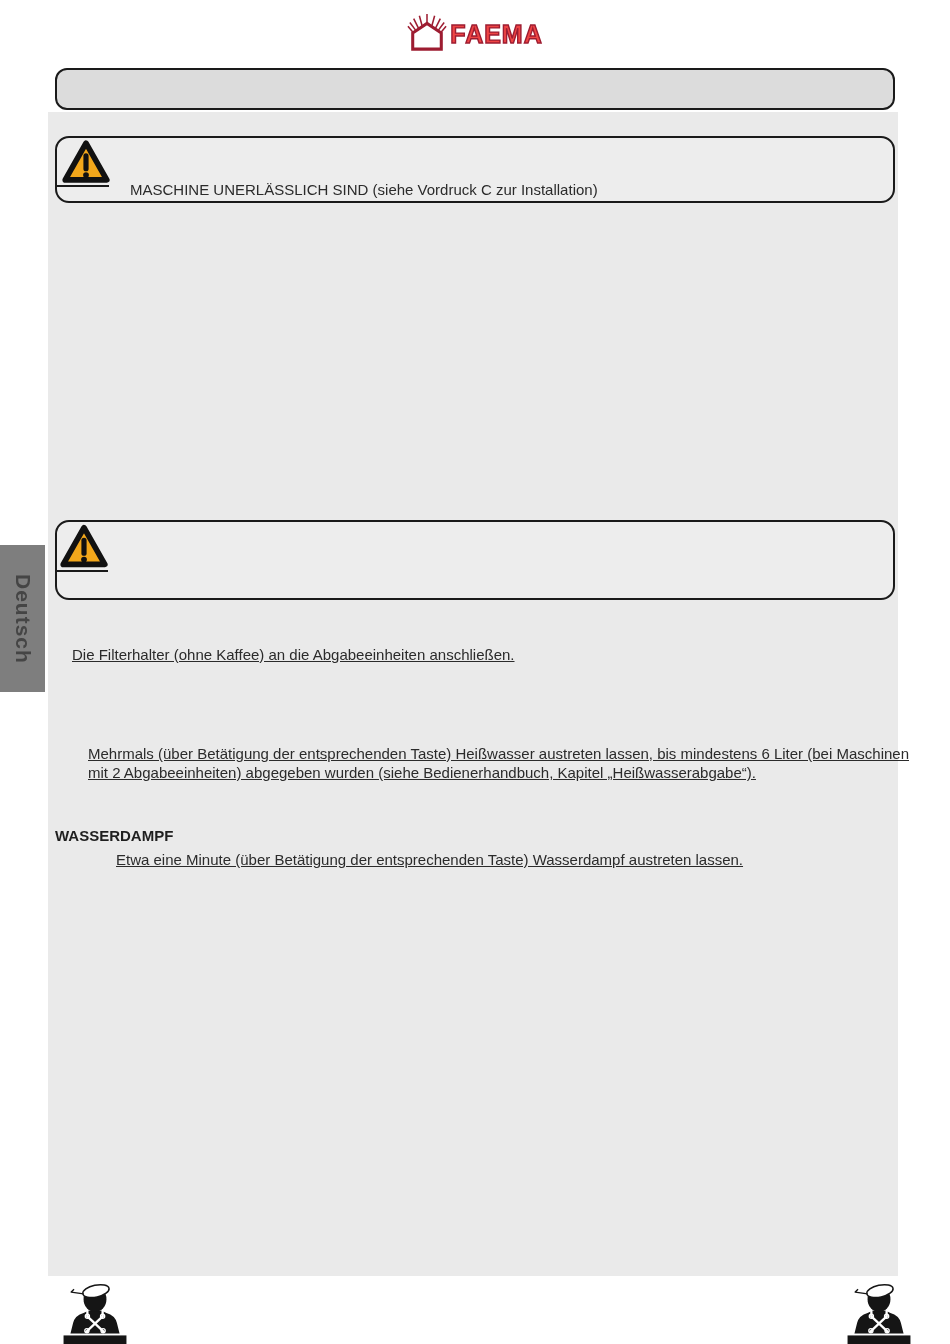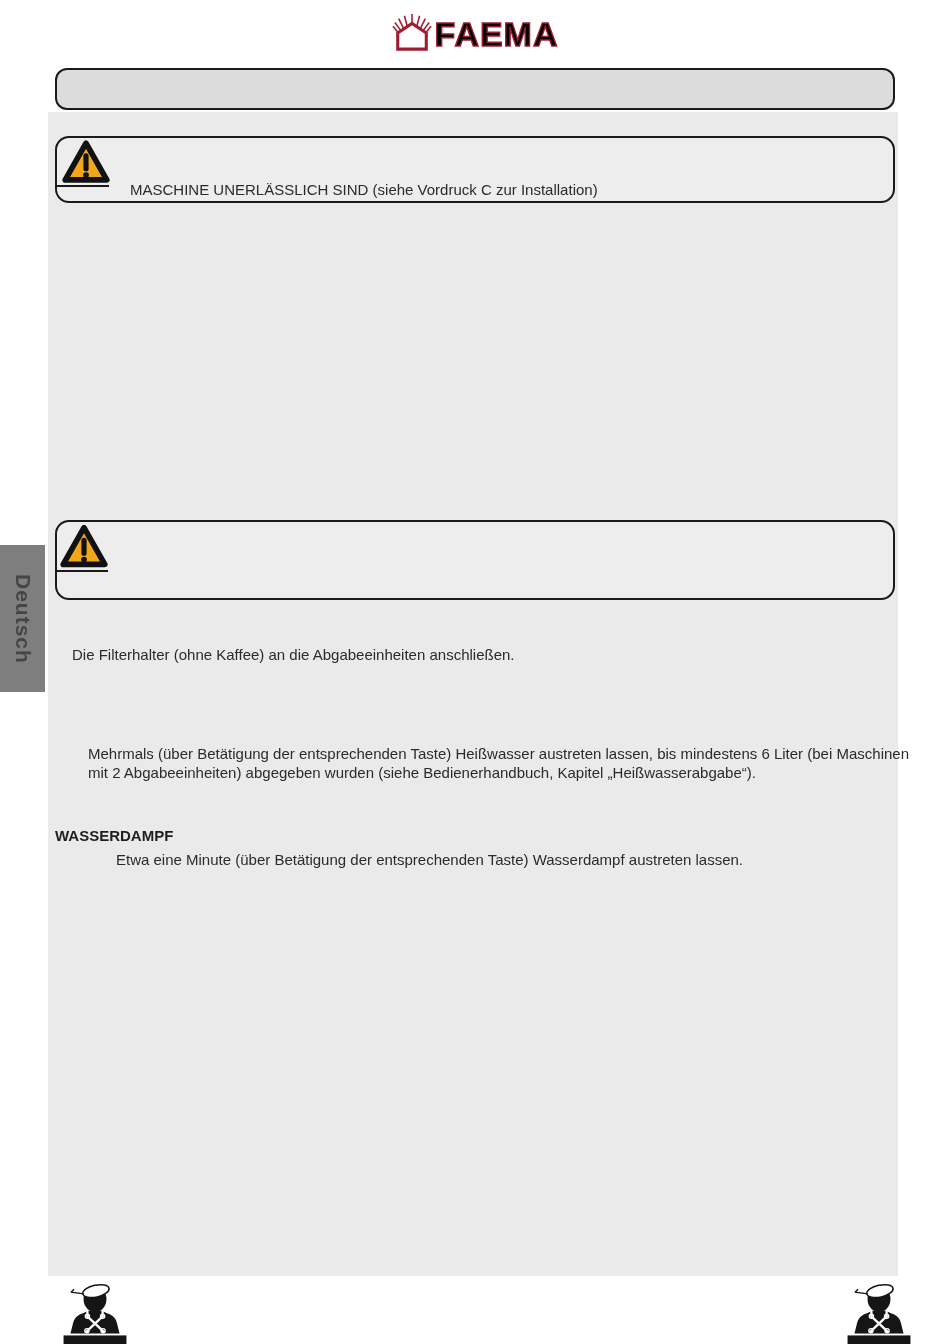--- a/index.html
+++ b/index.html
@@ -8,22 +8,22 @@
     background:#ffffff; overflow:hidden;
     font-family:"Liberation Sans", sans-serif;
     color:#2b2b2b;
   }
   
   .logo {
     position:absolute; top:13px; left:0; right:0; height:42px;
     display:flex; justify-content:center; align-items:center; gap:3px;
   }
   .logo-text {
-    font-size:34px; font-weight:bold; letter-spacing:1px;
-    color:#000000; -webkit-text-stroke:1.4px #9D1C31;
+    font-size:25px; font-weight:bold; letter-spacing:1px;
+    color:#ef4444; -webkit-text-stroke:1.4px #9D1C31;
     line-height:1;
   }
   
   .content-bg {
     position:absolute; left:48px; top:112px; width:850px; height:1164px;
     background:#EAEAEA;
   }
   
   .box {
     position:absolute; border:2px solid #1A1A1A; box-sizing:border-box;
@@ -54,21 +54,21 @@
   .lang-tab {
     position:absolute; left:0; top:545px; width:45px; height:147px;
     background:#7E7E7E;
     display:flex; align-items:center; justify-content:center;
   }
   .lang-tab span {
     writing-mode:vertical-rl;
     font-size:21px; font-weight:bold; color:#454545; letter-spacing:1px;
   }
   
-  .para { position:absolute; font-size:15px; line-height:19px; color:#2b2b2b; }
+  .para { position:absolute; font-size:15px; line-height:19px; color:#2b2b2b;text-decoration:underline; }
   .p-filter { left:72px; top:645px; white-space:nowrap; }
   .p-heiss  { left:88px; top:744px; width:821px; text-align:justify; }
   .h-dampf  { left:55px; top:827px; font-weight:bold; font-size:15px; position:absolute; color:#1f1f1f; }
   .p-dampf  { left:72px; top:850px; white-space:nowrap;margin-left:44px; }
   
   .tech { position:absolute; width:74px; height:61px; }
   .tech-left  { left:58px;  top:1283px; }
   .tech-right { left:842px; top:1283px; }
 </style>
 </head>

